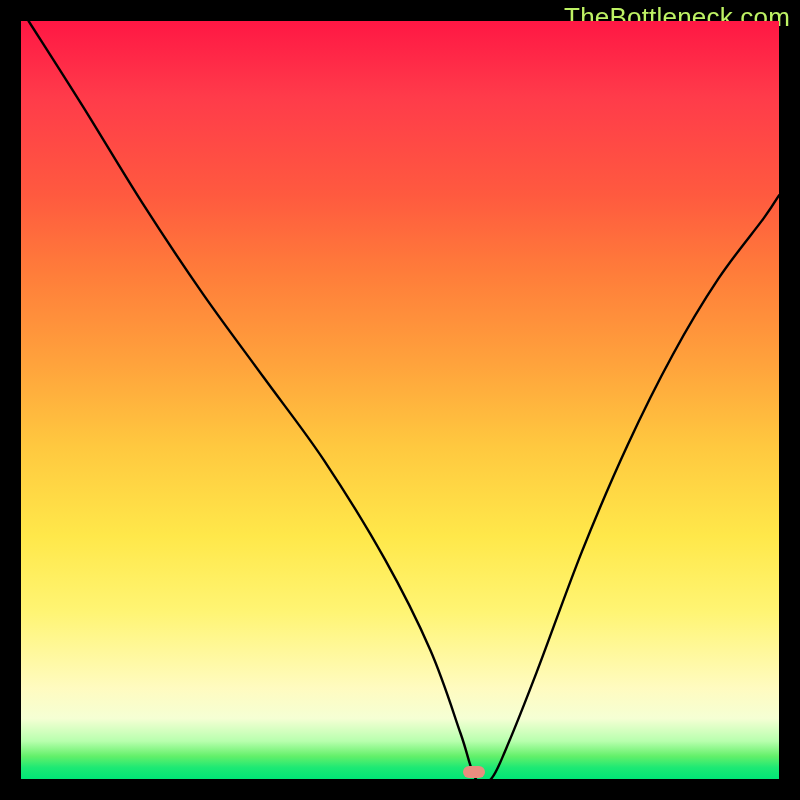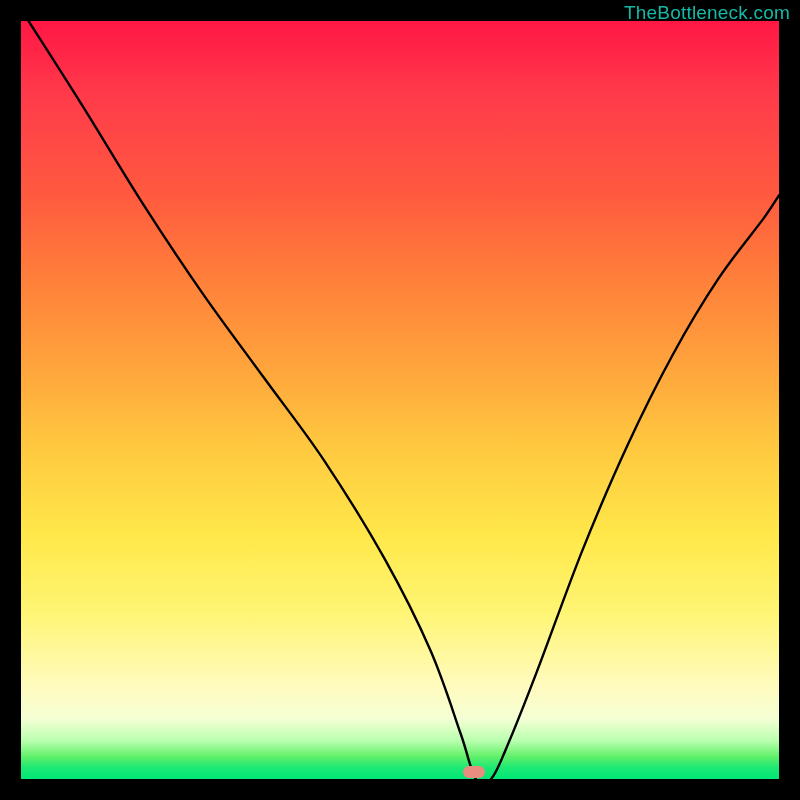--- a/index.html
+++ b/index.html
@@ -54,22 +54,22 @@
     height: 12px;
     border-radius: 6px;
     background: #e88d7f;
     bottom: 1px;
   }
   .watermark {
     position: absolute;
     top: 2px;
     right: 10px;
     font-family: Arial, Helvetica, sans-serif;
-    font-size: 19px;
-    color: #14b8a6;
+    font-size: 26px;
+    color: #bef264;
     letter-spacing: 0.2px;
   }
 </style>
 </head>
 <body>
 
 <div class="container">
   <div class="watermark">TheBottleneck.com</div>
   <div class="plot-area">
     <svg class="curve" viewBox="0 0 758 758" preserveAspectRatio="none">

